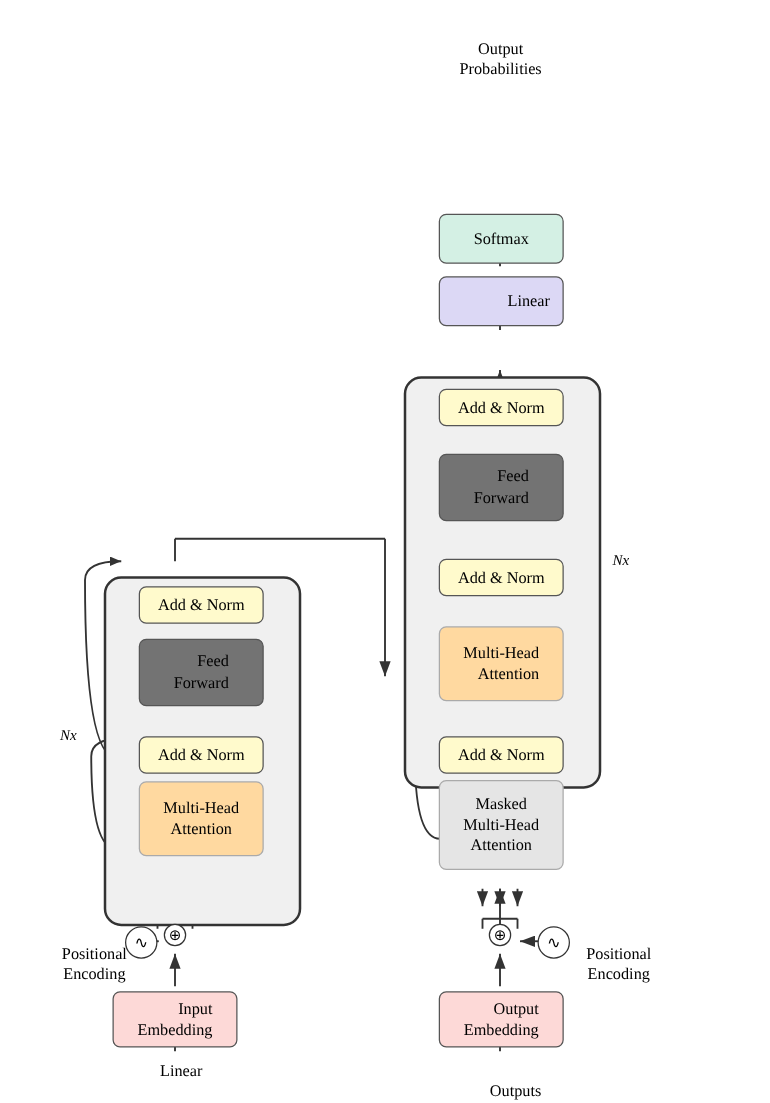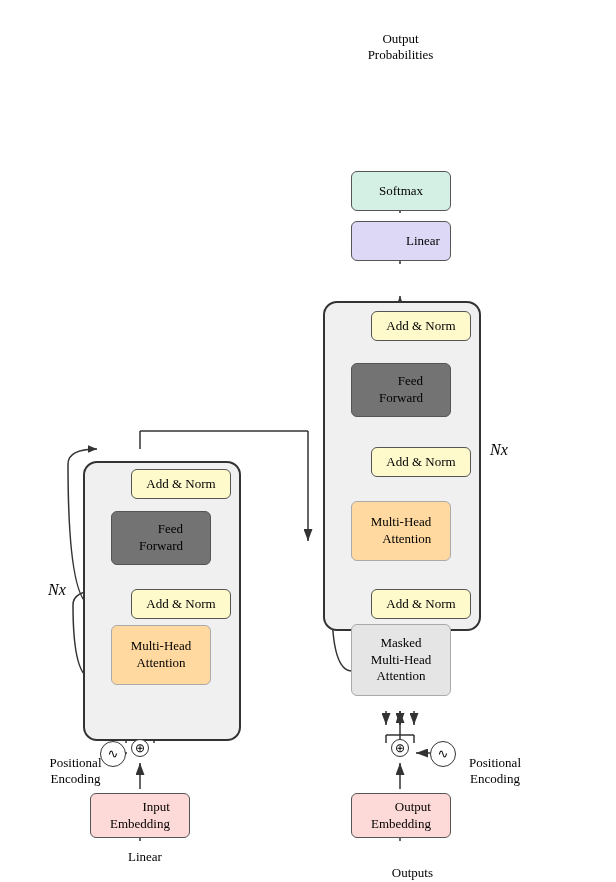--- a/index.html
+++ b/index.html
@@ -25,21 +25,21 @@
       border-radius: 6px;
       display: flex;
       align-items: center;
       justify-content: center;
       text-align: right;
       font-size: 13px;
       line-height: 1.3;
       border: 1.5px solid #555;
     }
     .box-pink { background: #fdd9d7; }
-    .box-yellow { background: #fffacc; margin-left: 20px; }
+    .box-yellow { background: #fffacc; }
     .box-blue { background: #737373; }
     .box-green { background: #d4f0e4; }
     .box-lavender { background: #dcd8f5; }
     .box-gray { background: #e8e8e8; }
 
     
     .container {
       position: absolute;
       border: 2px solid #333;
       border-radius: 14px;
@@ -54,21 +54,21 @@
     svg.arrows {
       position: absolute;
       top: 0; left: 0;
       width: 100%;
       height: 100%;
       pointer-events: none;
       overflow: visible;
     }
     .nx-label {
       position: absolute;
-      font-size: 16px;
+      font-size: 12px;
       font-style: italic;
     }
   </style>
 </head>
 <body>
 
 <div class="diagram">
   <svg class="arrows" xmlns="http://www.w3.org/2000/svg">
     <defs>
       <marker id="arrowhead" markerWidth="8" markerHeight="6" refX="8" refY="3" orient="auto">

